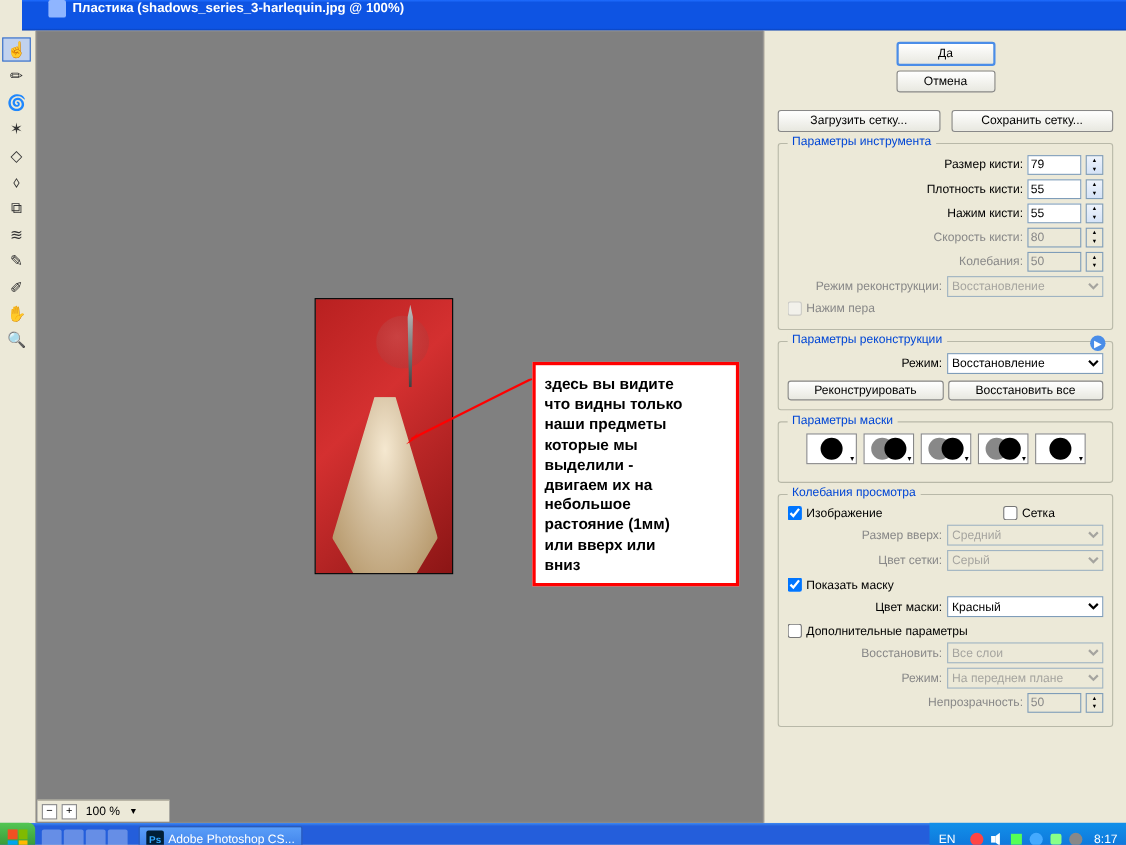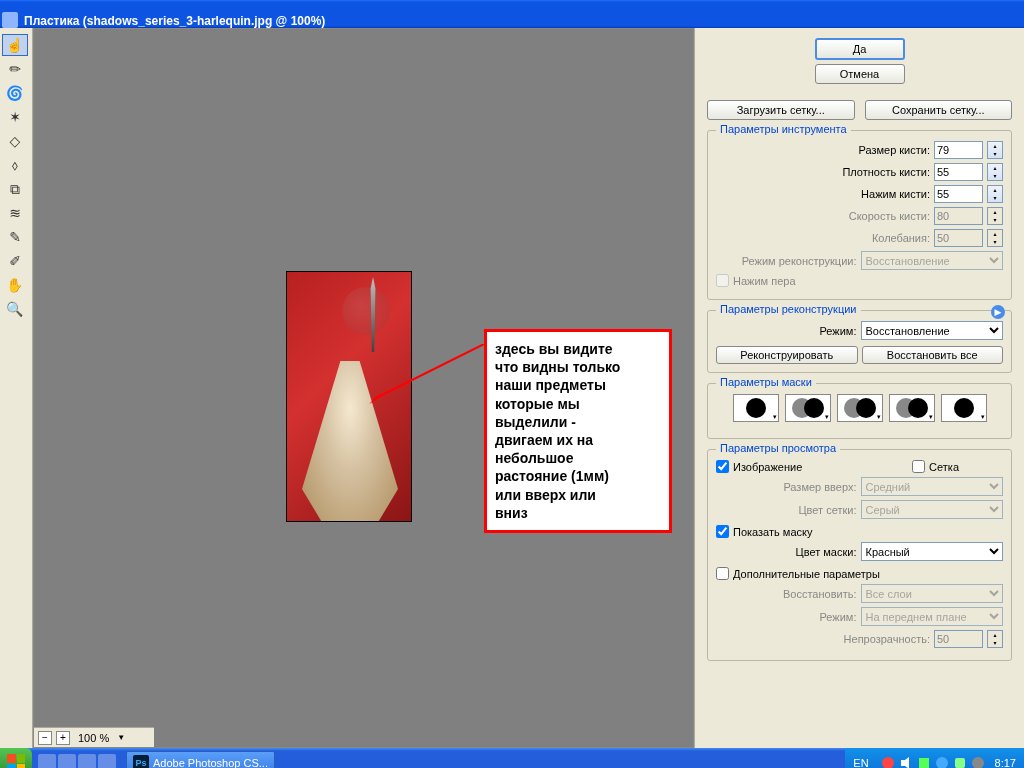--- a/index.html
+++ b/index.html
@@ -1,18 +1,18 @@
 <!DOCTYPE html>
 <html><head>
 <meta charset="utf-8">
 <style>
 * { box-sizing: border-box; margin: 0; padding: 0; font-family: Tahoma, Arial, sans-serif; }
 body { width: 1024px; height: 768px; overflow: hidden; background: #ece9d8; }
 
-.titlebar { height: 28px; background: linear-gradient(to bottom, #1f6dff 0%, #0e54e3 8%, #0e54e3 92%, #083db0 100%); display: flex; align-items: flex-end; padding: 0 2px; }
+.titlebar { height: 28px; background: linear-gradient(to bottom, #1f6dff 0%, #0e54e3 8%, #0e54e3 92%, #083db0 100%); display: flex; align-items: flex-start; padding: 0 24px; margin-left: 20px; }
 .titlebar-icon { width: 16px; height: 16px; background: #8fb5ff; border-radius: 2px; margin-right: 6px; }
 .titlebar-text { color: #fff; font-size: 12px; font-weight: bold; }
 
 .workspace { display: flex; height: 720px; background: #ece9d8; }
 
 .toolbar { width: 33px; background: #ece9d8; border-right: 1px solid #aca899; padding: 6px 2px; display: flex; flex-direction: column; gap: 2px; }
 .tool-btn { width: 26px; height: 22px; border: 1px solid transparent; display: flex; align-items: center; justify-content: center; cursor: pointer; }
 .tool-btn.active { border: 1px solid #316ac5; background: #c1d2ee; }
 .tool-icon { font-size: 14px; color: #333; }
 
@@ -256,21 +256,21 @@
             <span class="dd">▾</span>
           </div>
         <div class="mask-icon">
             <div class="circ"></div>
             <span class="dd">▾</span>
           </div>
       </div>
     </div>
 
     <div class="group">
-      <span class="group-title">Параметры просмотра</span>
+      <span class="group-title">Колебания просмотра</span>
       <div class="check-row">
         <input type="checkbox" checked="" style="">
           <span>Изображение</span>
         <span style="flex:1"></span>
         <input type="checkbox" style="">
           <span>Сетка</span>
         <span style="width:40px"></span>
       </div>
       <div class="row">
           <span class="label disabled">Размер вверх:</span>

